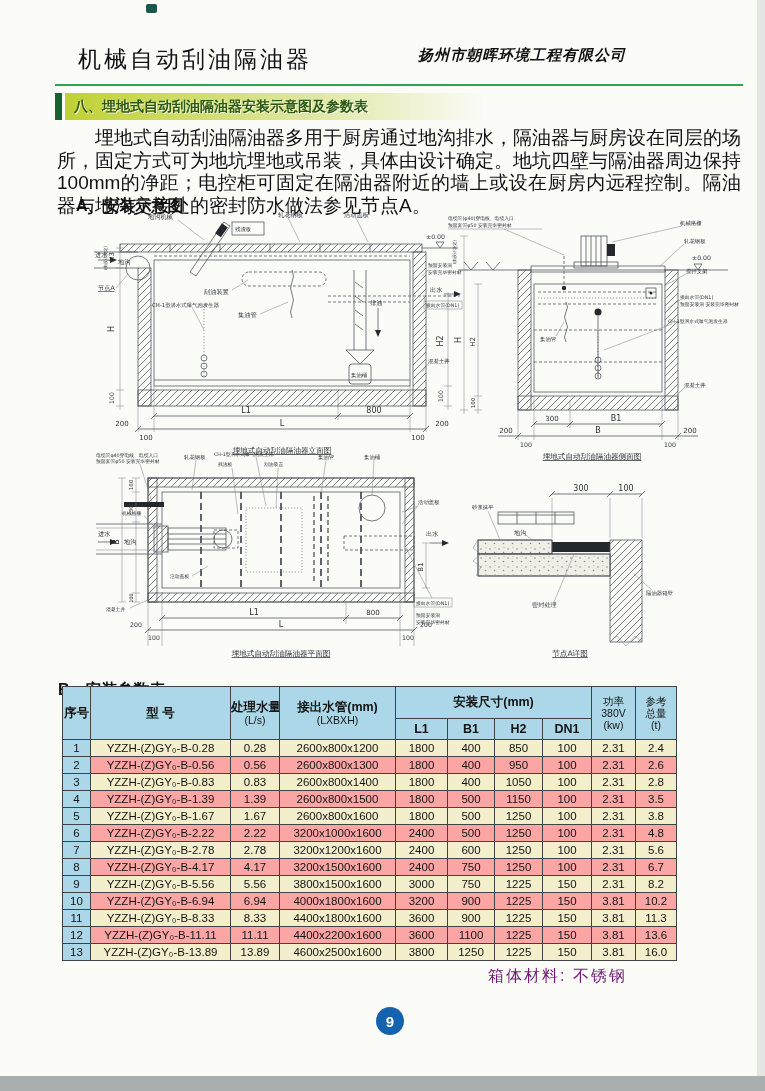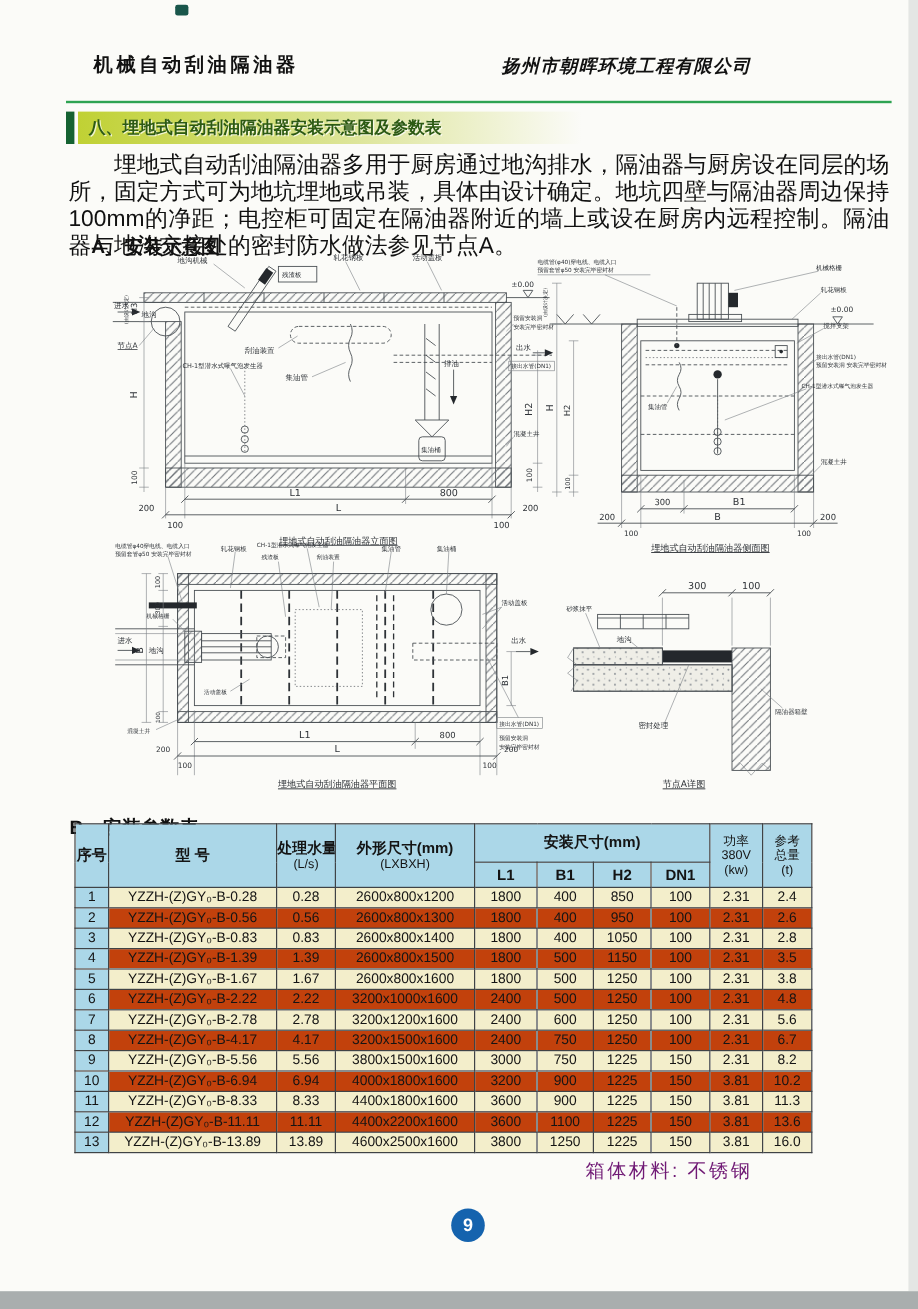--- a/index.html
+++ b/index.html
@@ -2,21 +2,21 @@
 <html><head>
 <meta charset="utf-8">
 <style>
   html,body{margin:0;padding:0;background:#d9dbdb}
   .page{position:relative;width:765px;height:1091px;background:#fbfbf8;overflow:hidden;
         font-family:"Liberation Sans","DejaVu Sans",sans-serif;color:#1c1c1c}
   .scan-strip{position:absolute;left:0;top:1076px;width:765px;height:15px;background:#a9aeae}
   .scan-right{position:absolute;top:0;left:757px;width:8px;height:1076px;background:#e4e6e4}
   .corner-mark{position:absolute;left:146px;top:4px;width:11px;height:9px;background:#19564b;border-radius:2px}
 
-  .title{position:absolute;left:78px;top:44px;font-size:16px;font-weight:bold;letter-spacing:3px;color:#111}
+  .title{position:absolute;left:78px;top:44px;font-size:23px;font-weight:normal;letter-spacing:3px;color:#111}
   .company{position:absolute;left:418px;top:46px;font-size:15px;font-weight:bold;font-style:italic;
            font-family:"Liberation Serif","DejaVu Serif",serif;letter-spacing:1px;color:#111}
   .rule{position:absolute;left:55px;top:84px;width:688px;height:2px;background:#2ea352}
 
   .banner{position:absolute;left:55px;top:93px;width:430px;height:27px;display:flex;align-items:stretch}
   .banner-bar{width:7px;background:#156232;margin-right:3px}
   .banner-text{flex:1;line-height:27px;padding-left:9px;font-size:14px;font-weight:bold;color:#2c5a14;
                background:linear-gradient(90deg,#c0d134,#dde59a 55%,rgba(250,250,245,0));
                text-shadow:1px 1px 0 rgba(255,255,255,.75)}
 
@@ -47,21 +47,21 @@
 
   table.ptable{position:absolute;left:62px;top:686px;width:614px;border-collapse:collapse;table-layout:fixed;
                font-size:11.5px;text-align:center;color:#141414}
   .ptable th,.ptable td{border:1px solid #3f4346;padding:0;overflow:hidden;white-space:nowrap}
   .ptable thead th{background:#abd7e8;font-weight:600;font-size:12.5px;line-height:1.15}
   .ptable thead .sm{font-size:10.5px;font-weight:500;display:block}
   .ptable thead tr.h1 th{height:31px}
   .ptable thead tr.h2 th{height:20px}
   .ptable tbody tr{height:17px}
   .row-cream td{background:#f3eecb}
-  .row-blue td{background:#c2410c}
+  .row-blue td{background:#fca5a5}
   .ptable tbody td:first-child{background:#abd7e8}
 
   .material{position:absolute;left:488px;top:966px;font-size:16px;letter-spacing:2px;color:#701a75}
   .badge{position:absolute;left:376px;top:1007px;width:28px;height:28px;border-radius:50%;background:#1563ae;
          color:#fff;font-size:15px;font-weight:bold;display:flex;align-items:center;justify-content:center}
 </style>
 </head>
 <body>
 
 <div class="page">
@@ -349,21 +349,21 @@
     </colgroup>
     <thead>
       <tr class="h1">
         <th rowspan="2">序号</th>
         <th rowspan="2">型  号</th>
         <th rowspan="2">
           <span>处理水量</span>
           <span class="sm">(L/s)</span>
         </th>
         <th rowspan="2">
-          <span>外形尺寸(mm)</span>
+          <span>接出水管(mm)</span>
           <span class="sm">(LXBXH)</span>
         </th>
         <th colspan="4">安装尺寸(mm)</th>
         <th rowspan="2">
           <span class="sm">功率</span>
           <span class="sm">380V</span>
           <span class="sm">(kw)</span>
         </th>
         <th rowspan="2">
           <span class="sm">参考</span>

